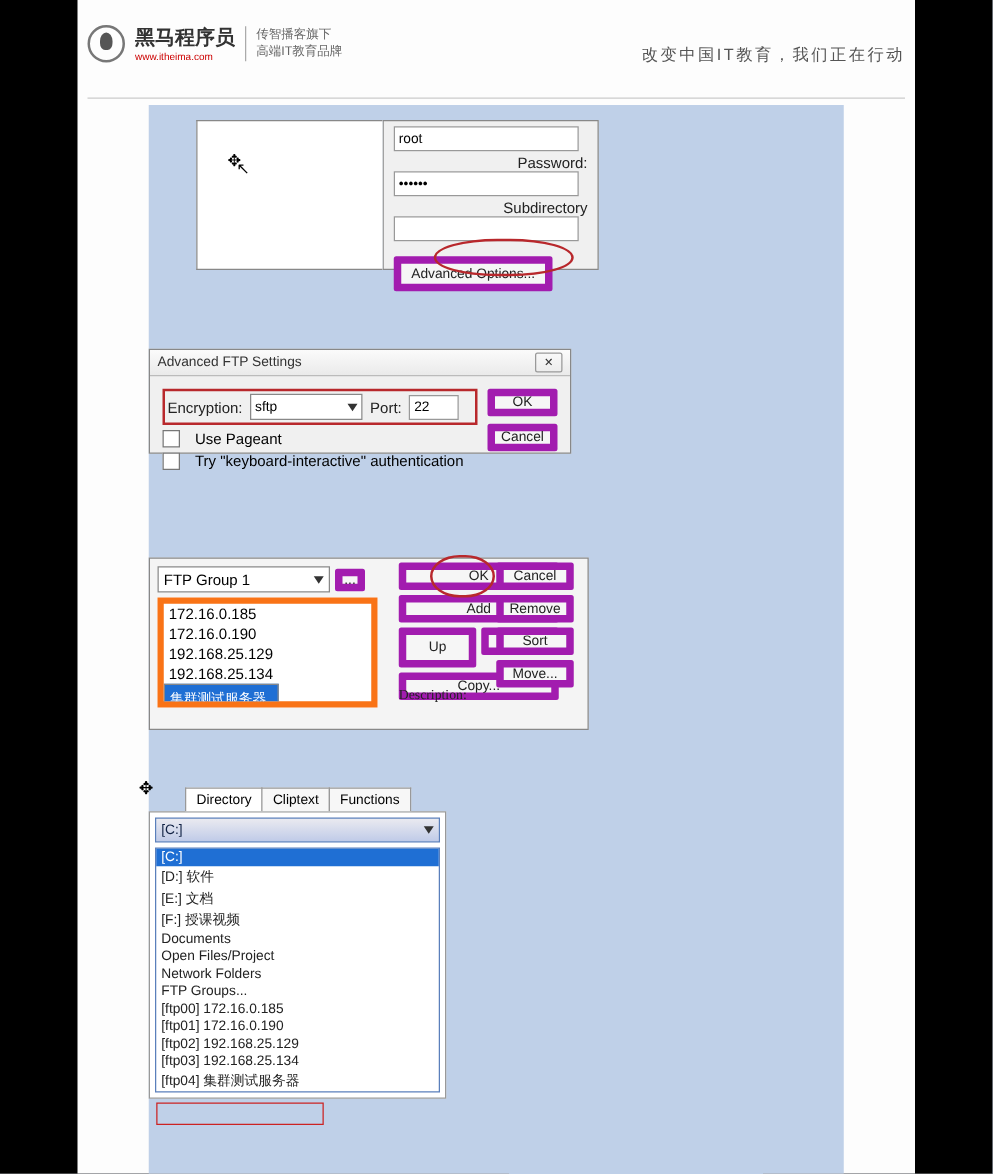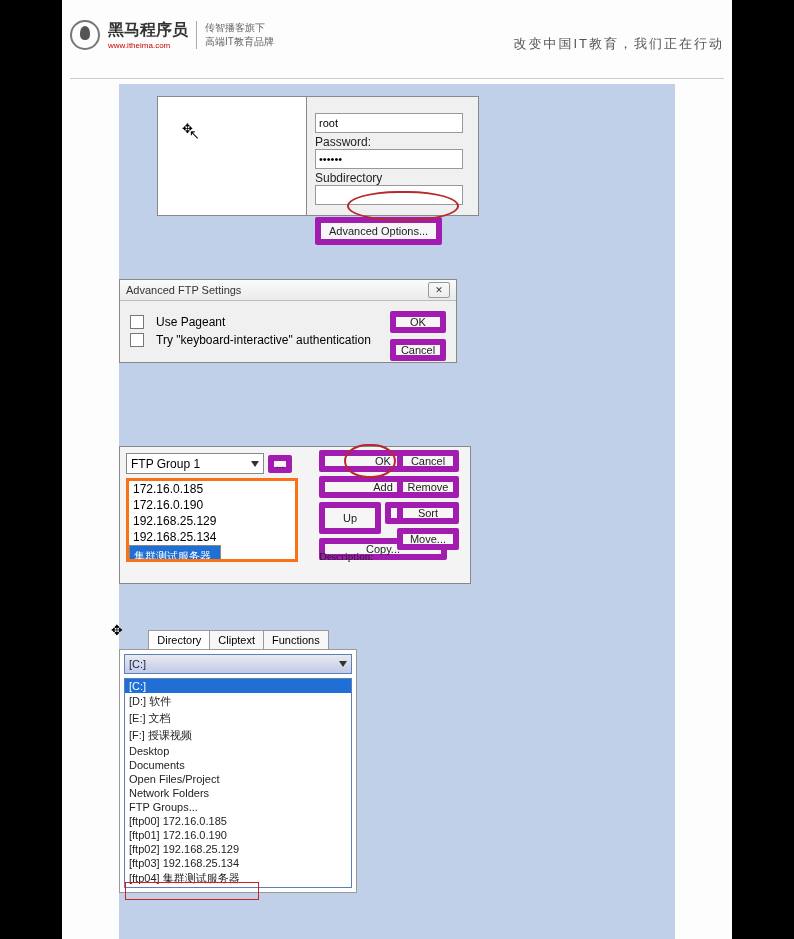--- a/index.html
+++ b/index.html
@@ -12,45 +12,45 @@
 .logo-icon { width:26px; height:26px; border:2px solid #777; border-radius:50%; position:relative; }
 .logo-icon::after { content:''; position:absolute; width:10px; height:14px; background:#555; top:4px; left:8px; border-radius:50% 50% 40% 40%; }
 .logo-text { font-weight:bold; font-size:16px; color:#333; }
 .logo-url { font-size:8px; color:#c00; }
 .logo-slogan { font-size:10px; color:#666; border-left:1px solid #aaa; padding-left:8px; line-height:1.4; }
 .header-right { font-size:13px; color:#555; margin-top:15px; letter-spacing:2px; }
 .hr { position:absolute; top:78px; left:70px; right:70px; height:1px; background:#ccc; }
 .content { position:absolute; top:84px; left:119px; right:119px; bottom:0; background:#bfd0e8; }
 .btn { display:inline-flex; align-items:center; justify-content:center; background:#f6f6f6; border:6px solid #a21caf; border-radius:2px; font-size:11px; cursor:pointer; color:#222; }
 .input { border:1px solid #999; background:#fff; height:18px; font-size:11px; padding:0 3px; }
-.label { color:#222; }
+.label { color:#222;text-align:right; }
 .panel1 { position:absolute; top:12px; left:38px; width:322px; height:120px; display:flex; }
 .panel1 .white { flex:0 0 148px; border:1px solid #888; border-right:0; background:#fff; position:relative; }
-.panel1 .grey { flex:1; border:1px solid #888; background:#f0f0f0; padding:16px 8px 6px; }
+.panel1 .grey { flex:1; border:1px solid #888; background:#f0f0f0; padding:4px 8px 6px; }
 .move-cursor { position:absolute; top:24px; left:24px; font-size:13px; color:#000; }
 .grey .row { margin-top:2px; }
 .adv-btn { margin-top:6px; padding:2px 8px; }
 .adv-oval { position:absolute; border:2px solid #b8282c; border-radius:50%/55%; pointer-events:none; }
 .oval1 { width:108px; height:26px; left:190px; top:95px; }
 .panel2 { position:absolute; top:195px; left:0; width:336px; height:82px; border:1px solid #888; background:#f0f0f0; }
 .panel2 .titlebar { height:20px; background:linear-gradient(#fbfbfb,#eaeaea); border-bottom:1px solid #bbb; display:flex; align-items:center; padding:0 6px; font-size:11px; color:#333; justify-content:space-between; }
 .panel2 .body { padding:10px; display:flex; gap:8px; }
 .panel2 .leftcol { flex:1; }
 .panel2 .rightcol { width:56px; display:flex; flex-direction:column; gap:6px; }
 .redbox { border:2px solid #b8282c; }
 .encrow { display:flex; align-items:center; gap:6px; }
 .sel { border:1px solid #888; background:#fff; height:19px; display:inline-flex; align-items:center; justify-content:space-between; padding:0 3px; font-size:11px; width:82px; }
 .chk { display:flex; align-items:center; gap:12px; margin-top:4px; }
 .chkbox { width:12px; height:12px; border:1px solid #777; background:#fff; }
 .close-x { border:1px solid #999; width:20px; height:14px; display:flex; align-items:center; justify-content:center; font-size:9px; border-radius:2px; }
 .panel3 { position:absolute; top:362px; left:0; width:338px; height:124px; border:1px solid #888; background:#f4f4f4; padding:6px; }
 .panel3 .top { display:flex; gap:4px; align-items:center; }
 .combo { border:1px solid #888; background:#fff; height:19px; flex:1; display:flex; align-items:center; justify-content:space-between; padding:0 4px; }
 .ellipsis { width:18px; height:18px; }
-.listbox { border:3px solid #f97316; background:#fff; margin-top:4px; height:78px; overflow:hidden; }
+.listbox { border:5px solid #f97316; background:#fff; margin-top:4px; height:78px; overflow:hidden; }
 .listbox .item { padding:1px 4px; }
 .listbox .item.sel { background:#1f6fd4; color:#fff; }
 .btncol { position:absolute; top:366px; left:200px; display:grid; grid-template-columns:62px 62px; gap:4px; }
 .btncol-right { position:absolute; top:366px; left:278px; display:grid; grid-template-columns:62px; gap:4px; }
 .oval2 { width:48px; height:30px; left:225px; top:360px; }
 .desc { position:absolute; top:466px; left:200px; font-size:11px; color:#222;font-family:Liberation Serif, serif; }
 .panel4 { position:absolute; top:546px; left:0; width:238px; }
 .tabs { display:flex;justify-content:center; }
 .tab { border:1px solid #999; border-bottom:0; background:#f7f7f7; padding:3px 8px; font-size:11px; margin-right:-1px; }
 .tab.active { background:#fff; }
@@ -103,20 +103,29 @@
       <div class="adv-oval oval1"></div>
     </div>
 
     <div class="panel2">
       <div class="titlebar">
         <span>Advanced FTP Settings</span>
         <span class="close-x">✕</span>
       </div>
       <div class="body">
         <div class="leftcol">
+          <div class="encrow redbox" style="padding:2px">
+            <span class="label">Encryption:</span>
+            <span class="sel">
+                <span>sftp</span>
+                <span class="tri"></span>
+              </span>
+            <span class="label">Port:</span>
+            <input class="input" style="width: 32px;" value="22">
+          </div>
           <div class="chk">
               <span class="chkbox"></span>
               <span>Use Pageant</span>
             </div>
           <div class="chk">
               <span class="chkbox"></span>
               <span>Try "keyboard-interactive" authentication</span>
             </div>
         </div>
         <div class="rightcol">
@@ -168,21 +177,20 @@
       <div class="tabbody">
         <div class="drop">
             <span>[C:]</span>
             <span class="tri"></span>
           </div>
         <div class="droplist">
           <div class="ditem hl">[C:]</div>
           <div class="ditem">[D:] 软件</div>
           <div class="ditem">[E:] 文档</div>
           <div class="ditem">[F:] 授课视频</div>
-          <div class="ditem">Desktop</div>
           <div class="ditem">Documents</div>
           <div class="ditem">Open Files/Project</div>
           <div class="ditem">Network Folders</div>
           <div class="ditem">FTP Groups...</div>
           <div class="ditem">[ftp00] 172.16.0.185</div>
           <div class="ditem">[ftp01] 172.16.0.190</div>
           <div class="ditem">[ftp02] 192.168.25.129</div>
           <div class="ditem">[ftp03] 192.168.25.134</div>
           <div class="ditem">[ftp04] 集群测试服务器</div>
         </div>

